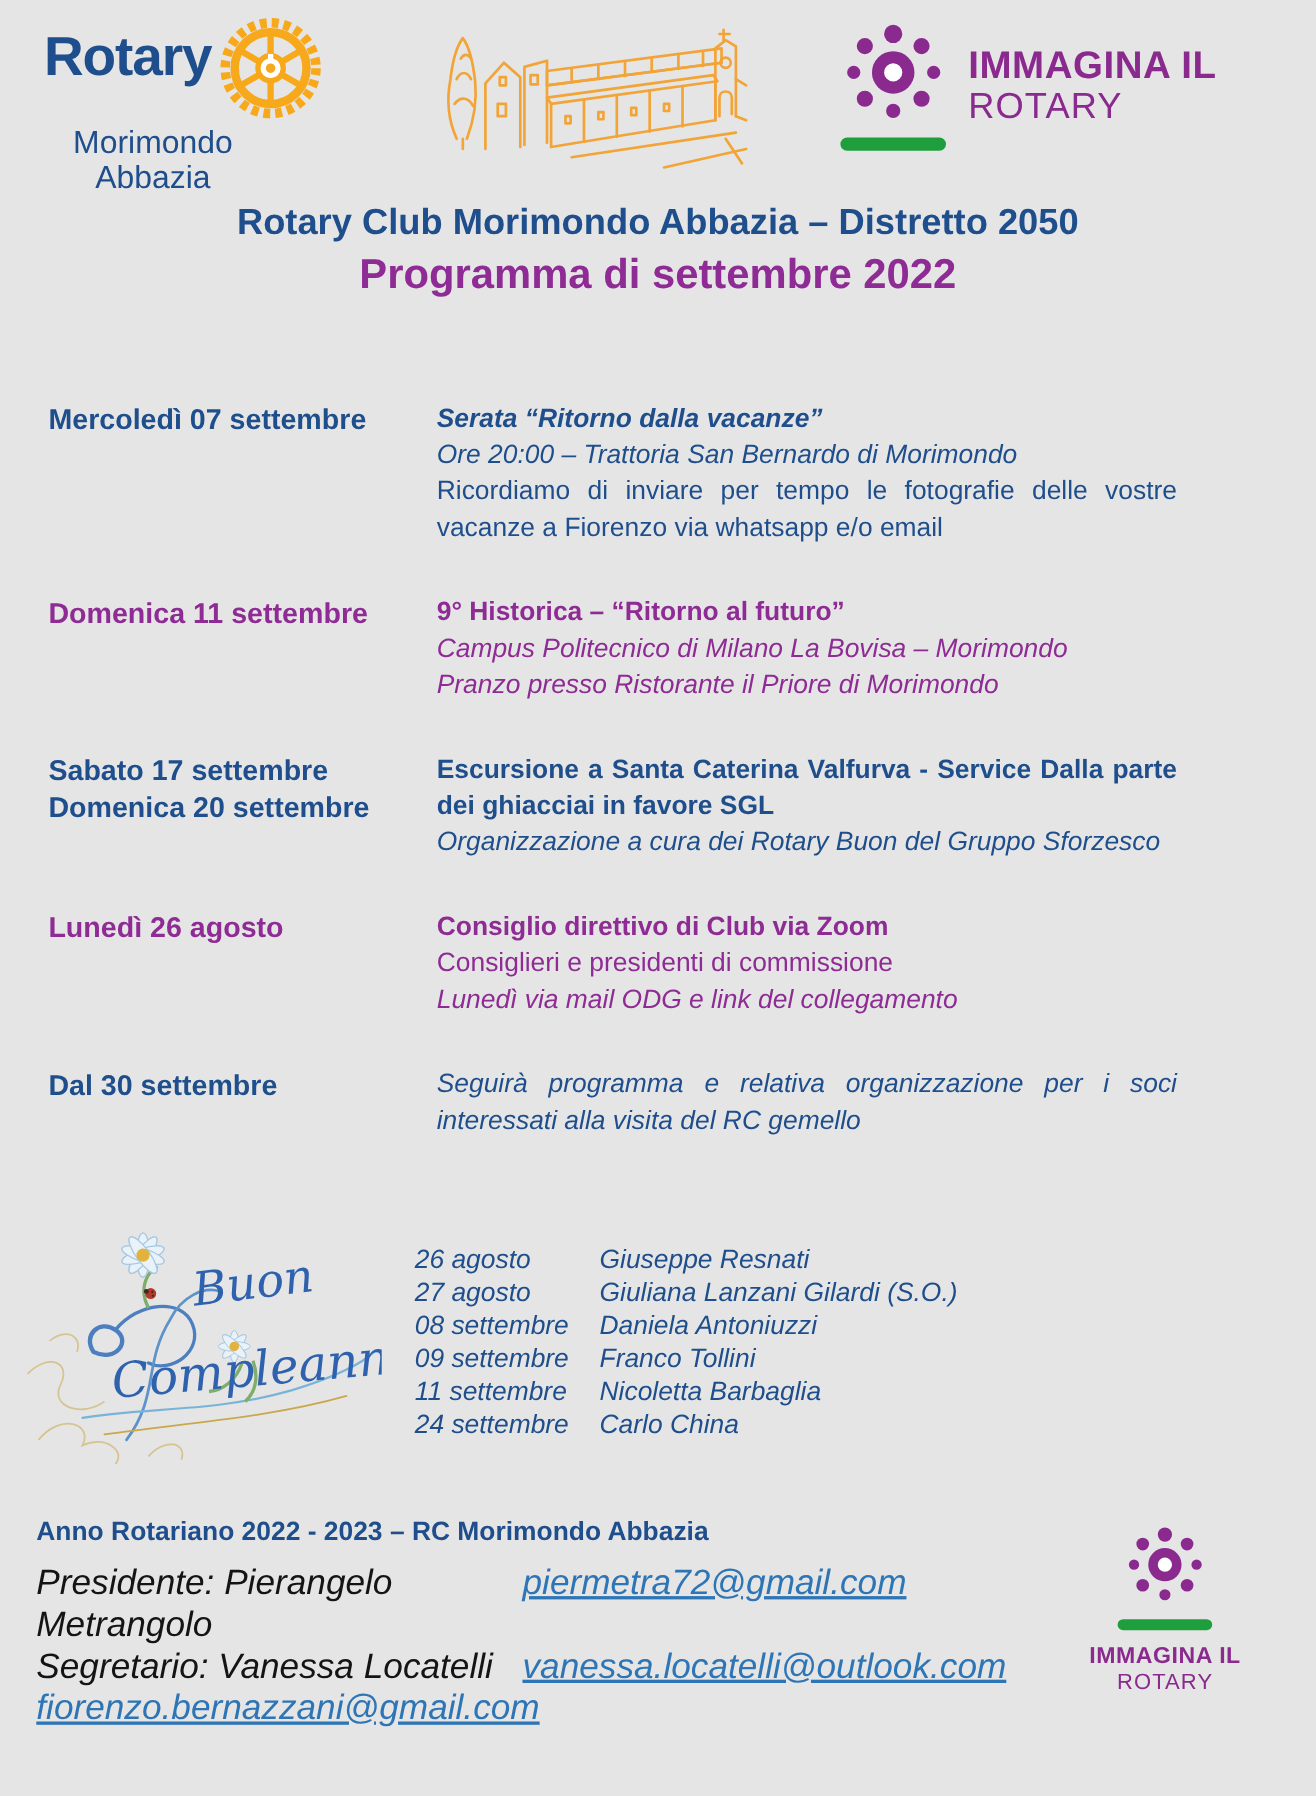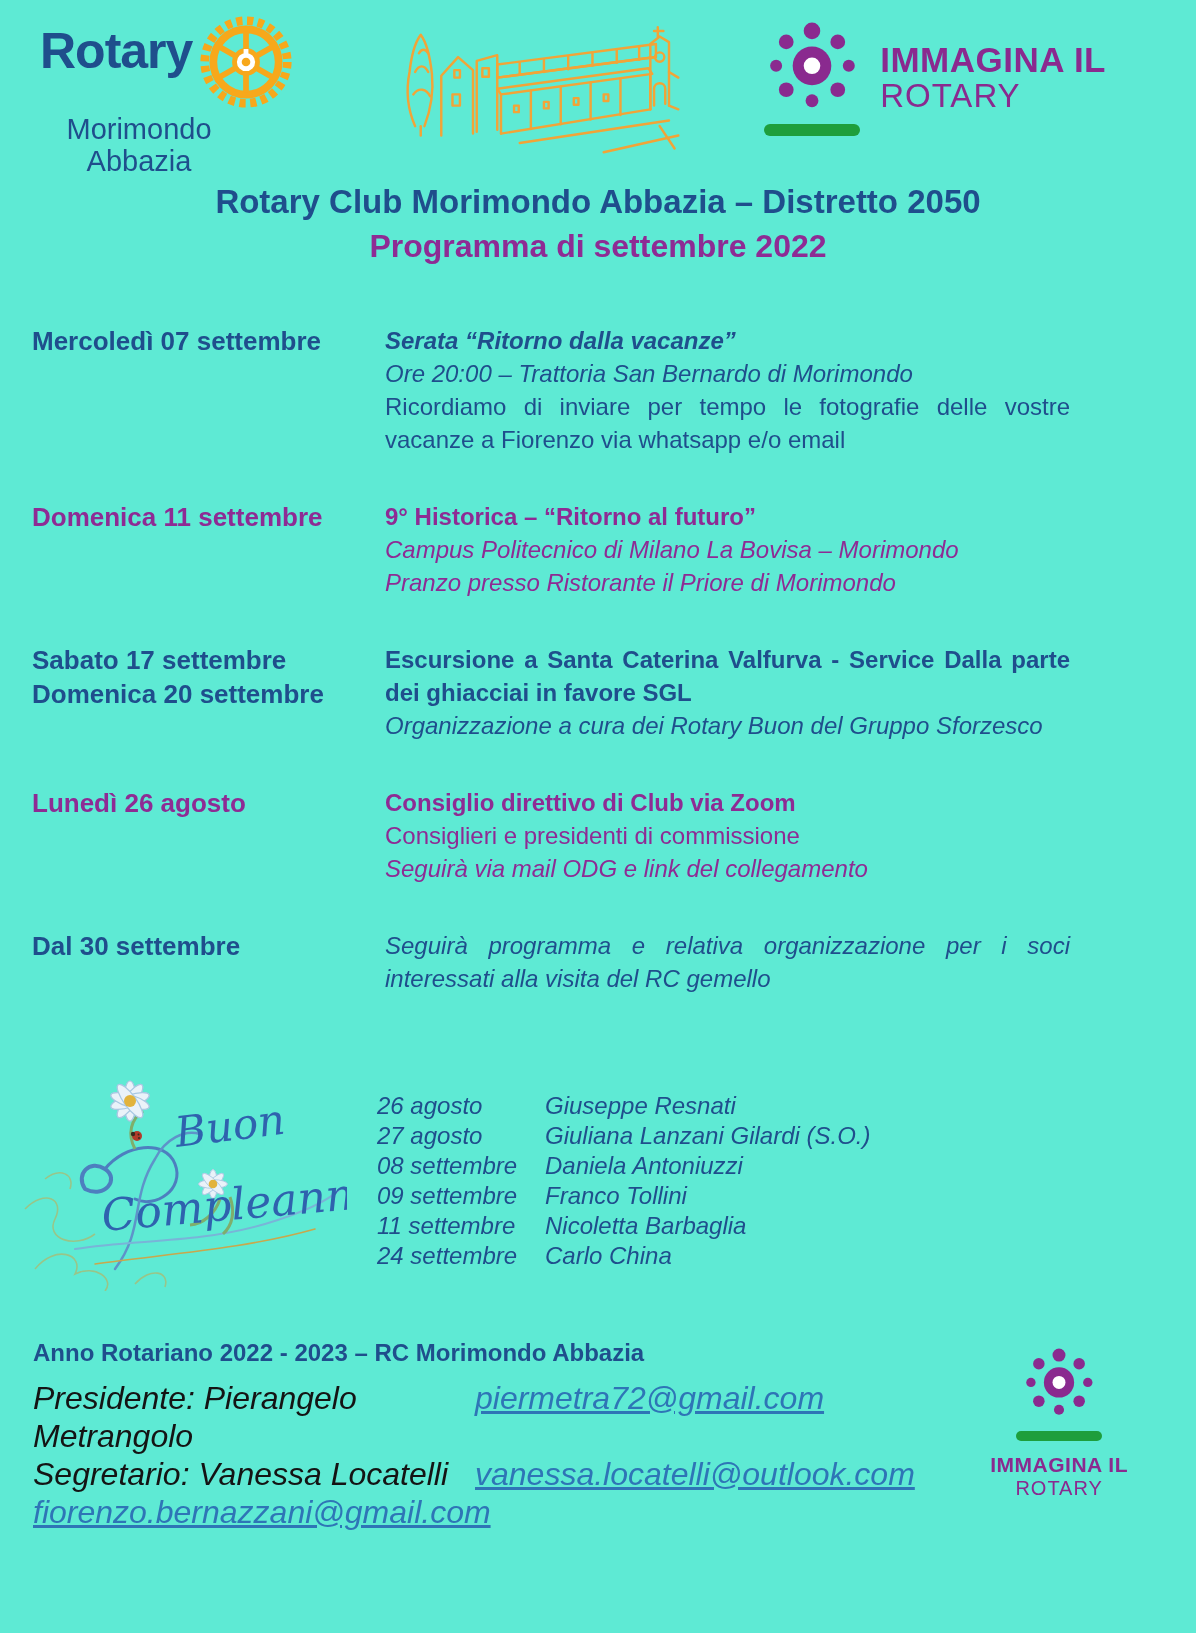--- a/index.html
+++ b/index.html
@@ -1,21 +1,21 @@
 <!DOCTYPE html>
 <html><head>
 <meta charset="utf-8">
 <style>
   * { margin:0; padding:0; box-sizing:border-box; }
   html,body { background:#ffffff; }
   .page {
     position:relative;
     width:1196px; height:1633px;
     margin:0 auto;
-    background:#5eead4;
+    background:#e5e5e5;
     font-family:"Liberation Sans", sans-serif;
     overflow:hidden;
   }
 
   
   .header { display:flex; justify-content:space-between; align-items:flex-start;
             padding:14px 90px 0 40px; height:180px; }
   .logo-rotary { display:flex; flex-direction:column; }
   .logo-rotary-top { display:flex; align-items:flex-start; gap:6px; }
   .rotary-word { font-size:50px; font-weight:700; color:#1F4E8C; letter-spacing:-1px; line-height:0.95; margin-top:14px; }
@@ -24,24 +24,24 @@
   .logo-immagina { display:flex; gap:20px; align-items:flex-start; margin-top:4px; }
   .sun-col { display:flex; flex-direction:column; align-items:center; }
   .green-stroke { width:96px; height:12px; border-radius:7px; background:#1E9E3C; margin-top:10px; }
   .immagina-text { margin-top:24px; color:#8A2A8F; line-height:1.05; }
   .immagina-l1 { font-size:35px; font-weight:800; letter-spacing:0.5px; }
   .immagina-l2 { font-size:33px; font-weight:500; letter-spacing:1px; }
 
   
   .title-block { text-align:center; }
   .title-l1 { font-size:33px; font-weight:700; color:#1F4E8C; line-height:1.35; }
-  .title-l2 { font-size:32px; font-weight:700; color:#8E2B94; line-height:1.35; }
-
-  
-  .events { margin-top:56px; padding:0 126px 0 32px; }
+  .title-l2 { font-size:38px; font-weight:700; color:#8E2B94; line-height:1.35; }
+
+  
+  .events { margin-top:88px; padding:0 126px 0 44px; }
   .event-row { display:flex; margin-bottom:44px; }
   .event-row.blue { color:#1F4E8C; }
   .event-row.purple { color:#8E2B94; }
   .event-date { width:353px; flex:none; }
   .date-line { font-size:26px; font-weight:700; line-height:34px; }
   .event-body { flex:1; }
   .body-line { font-size:24px; line-height:33px; }
   .st-bold { font-weight:700; }
   .st-italic { font-style:italic; }
   .st-bold-italic { font-weight:700; font-style:italic; }
@@ -201,21 +201,21 @@
           <div class="body-line st-italic">Organizzazione a cura dei Rotary Buon del Gruppo Sforzesco</div>
         </div>
       </div>
       <div class="event-row purple">
         <div class="event-date">
           <div class="date-line">Lunedì 26 agosto</div>
         </div>
         <div class="event-body">
           <div class="body-line st-bold">Consiglio direttivo di Club via Zoom</div>
           <div class="body-line st-regular">Consiglieri e presidenti di commissione</div>
-          <div class="body-line st-italic">Seguirà via mail ODG e link del collegamento</div>
+          <div class="body-line st-italic">Lunedì via mail ODG e link del collegamento</div>
         </div>
       </div>
       <div class="event-row blue">
         <div class="event-date">
           <div class="date-line">Dal 30 settembre</div>
         </div>
         <div class="event-body">
           <div class="body-line st-italic justify">Seguirà programma e relativa organizzazione per i soci interessati alla visita del RC gemello</div>
         </div>
       </div>

